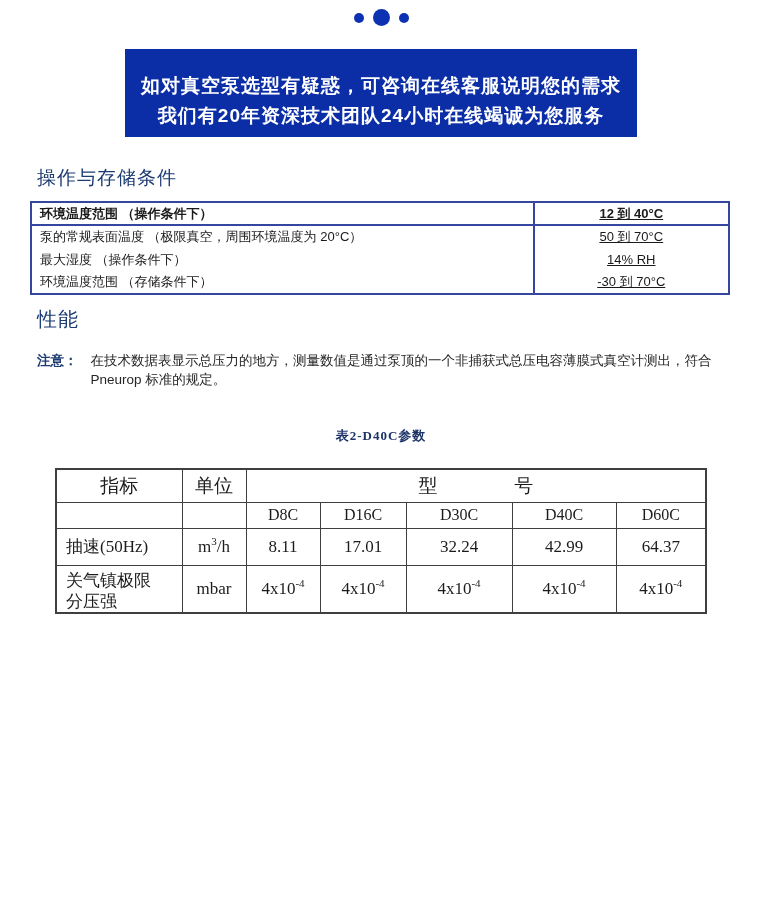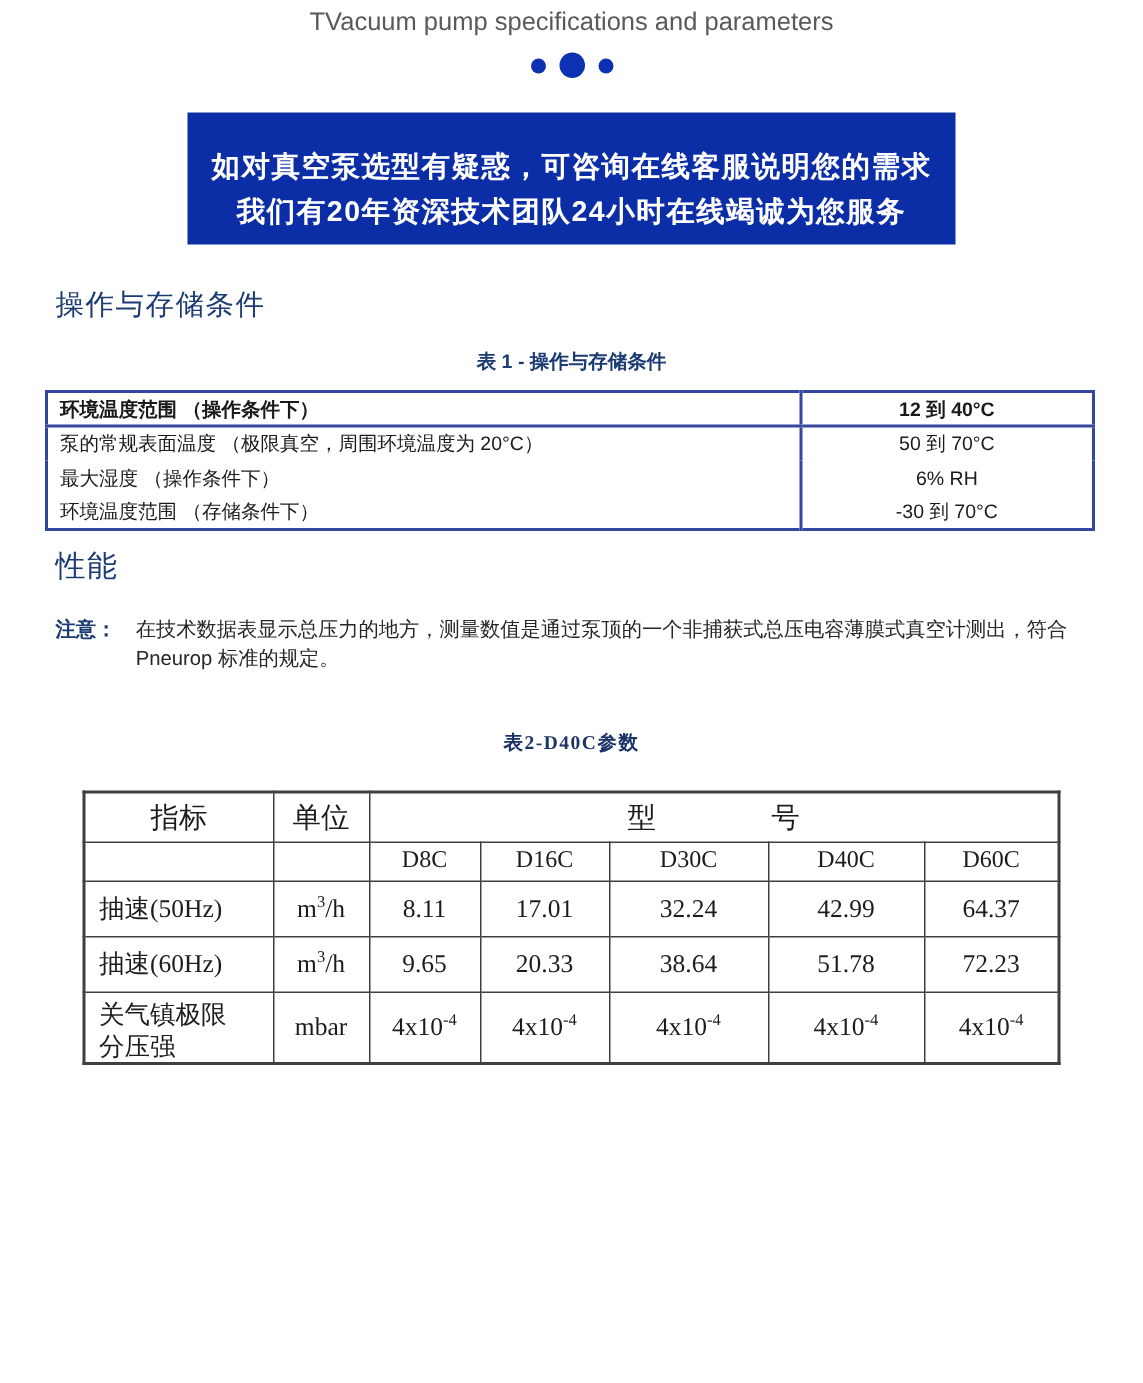--- a/index.html
+++ b/index.html
@@ -51,21 +51,21 @@
     margin-top:17px;text-align:center;
     font-size:13px;line-height:16px;font-weight:700;color:var(--heading-navy);
   }
   table.t1{
     margin:11px 0 0 30px;width:700px;border-collapse:collapse;table-layout:fixed;
     border:2px solid var(--table1-border);
     font-size:13px;color:#1a1a1a;
   }
   table.t1 td{height:23px;padding:1px 8px;vertical-align:middle;}
   table.t1 td.lbl{width:72%;text-align:left;}
-  table.t1 td.val{width:28%;text-align:center;border-left:2px solid var(--table1-border);}
+  table.t1 td.val{width:28%;text-align:center;border-left:2px solid var(--table1-border);text-decoration:underline;}
   table.t1 tr.hdr td{font-weight:700;border-bottom:2px solid var(--table1-border);}
   
   .note{
     margin:19px 37px 0 37px;display:flex;gap:13px;
     font-size:13.5px;line-height:19px;
   }
   .note-label{font-weight:700;color:var(--heading-navy);white-space:nowrap;}
   .note-text{color:#262626;font-weight:500;flex:1;}
   
   .t2-caption{
@@ -85,48 +85,46 @@
   table.t2 tr.h2 td{height:26px;font-size:16px;}
   table.t2 tr.drow td{height:37px;font-size:17px;}
   table.t2 td.metric{text-align:left;padding-left:9px;font-size:16px;}
   table.t2 td.metric.pre{white-space:pre-line;line-height:21px;padding-top:4px;}
   table.t2 sup{font-size:11px;line-height:0;}
 </style>
 </head>
 <body>
 
 <header>
-  <div class="page-subtitle">TVacuum pump specifications and parameters</div>
   <div class="dots">
     <span class="dot small"></span>
     <span class="dot large"></span>
     <span class="dot small"></span>
   </div>
   <div class="banner">
     <div>如对真空泵选型有疑惑，可咨询在线客服说明您的需求</div>
     <div>我们有20年资深技术团队24小时在线竭诚为您服务</div>
   </div>
 </header>
 
 <section>
   <h2 class="section-heading">操作与存储条件</h2>
-  <div class="t1-caption">表 1 - 操作与存储条件</div>
   <table class="t1">
     <tbody>
       <tr class="hdr">
         <td class="lbl">环境温度范围 （操作条件下）</td>
         <td class="val">12 到 40°C</td>
       </tr>
       <tr>
         <td class="lbl">泵的常规表面温度 （极限真空，周围环境温度为 20°C）</td>
         <td class="val">50 到 70°C</td>
       </tr>
       <tr>
         <td class="lbl">最大湿度 （操作条件下）</td>
-        <td class="val">6% RH</td>
+        <td class="val">14% RH</td>
       </tr>
       <tr>
         <td class="lbl">环境温度范围 （存储条件下）</td>
         <td class="val">-30 到 70°C</td>
       </tr>
     </tbody>
   </table>
 </section>
 
 <section>
@@ -166,29 +164,20 @@
       <tr class="drow">
         <td class="metric">抽速(50Hz)</td>
         <td class="unit"><span>m</span><sup>3</sup><span>/h</span></td>
         <td>8.11</td>
         <td>17.01</td>
         <td>32.24</td>
         <td>42.99</td>
         <td>64.37</td>
       </tr>
       <tr class="drow">
-        <td class="metric">抽速(60Hz)</td>
-        <td class="unit"><span>m</span><sup>3</sup><span>/h</span></td>
-        <td>9.65</td>
-        <td>20.33</td>
-        <td>38.64</td>
-        <td>51.78</td>
-        <td>72.23</td>
-      </tr>
-      <tr class="drow">
         <td class="metric pre">关气镇极限
 分压强</td>
         <td class="unit">mbar</td>
         <td><span>4x10</span><sup>-4</sup></td>
         <td><span>4x10</span><sup>-4</sup></td>
         <td><span>4x10</span><sup>-4</sup></td>
         <td><span>4x10</span><sup>-4</sup></td>
         <td><span>4x10</span><sup>-4</sup></td>
       </tr>
     </tbody>

